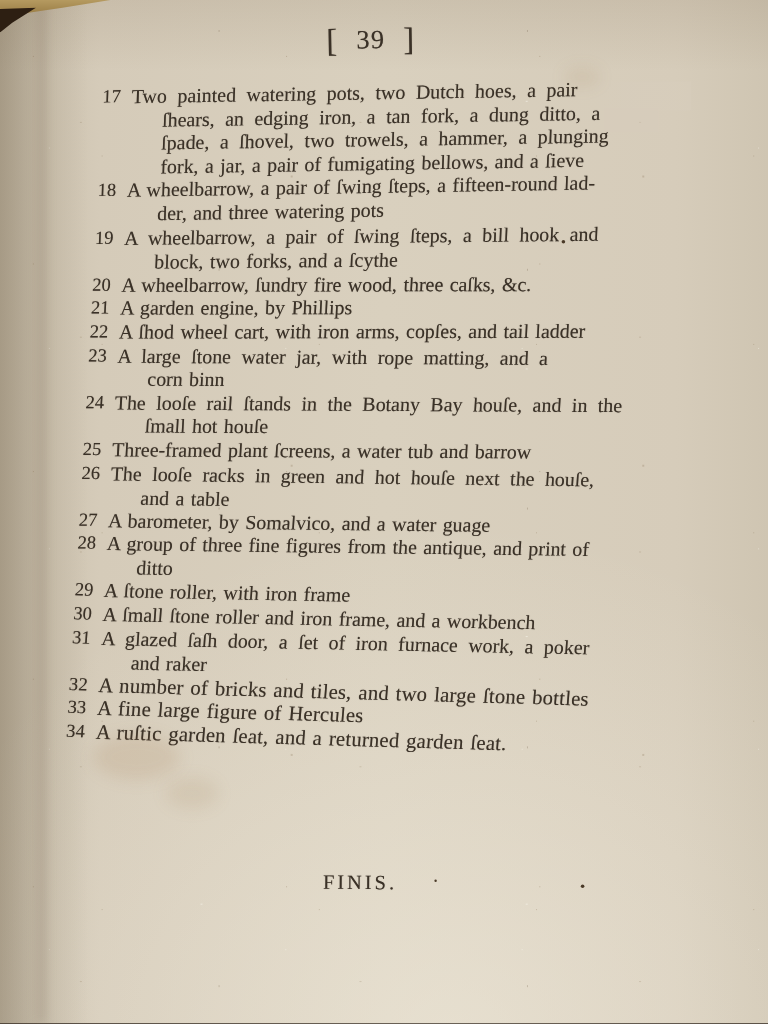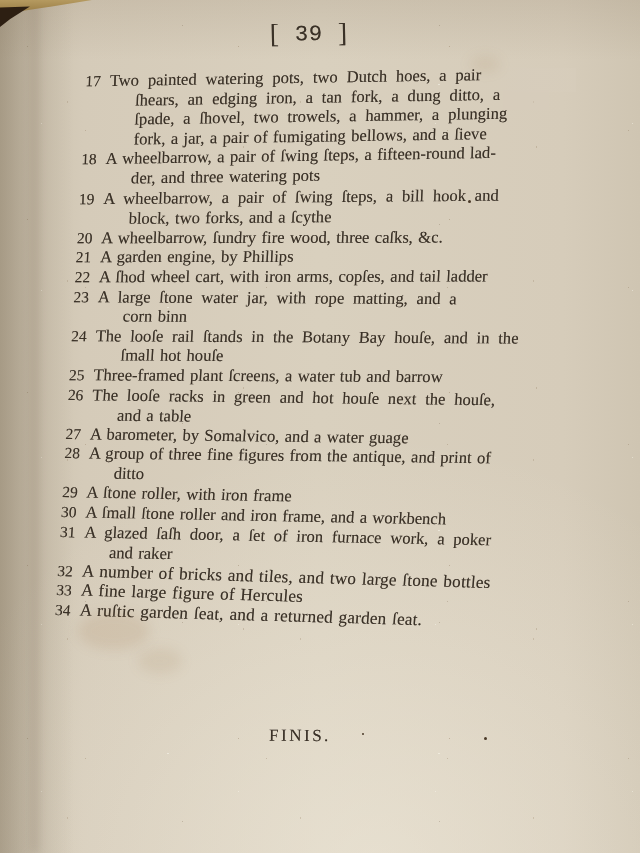--- a/index.html
+++ b/index.html
@@ -46,21 +46,21 @@
     background:#2d1f12;
     clip-path:polygon(0 28%,88% 24%,30% 70%,0 100%);
   }
   .header{
     position:absolute;top:18px;left:0;width:640px;padding-right:22px;box-sizing:border-box;
     text-align:center;font-size:22px;letter-spacing:1px;
     transform:rotate(-1deg);
     text-shadow:0 0 .6px rgba(58,49,39,.55);
   }
   .header .bracket{font-size:27px;vertical-align:-2px;}
-  .header .pagenum{padding:0 15px;font-family:Liberation Mono, monospace;}
+  .header .pagenum{padding:0 15px;}
   .list{
     position:absolute;top:71px;left:56px;width:540px;
     font-size:16.6px;line-height:19.6px;word-spacing:1.2px;
     transform:skewX(-3deg) rotate(0.3deg);transform-origin:top left;
     text-shadow:0 0 .6px rgba(58,49,39,.5);
   }
   .item{display:flex;}
   .num{flex:0 0 46px;text-align:right;margin-right:9px;font-size:15.4px;}
   .txt{flex:1;min-width:0;}
   .ln{display:block;white-space:nowrap;}

